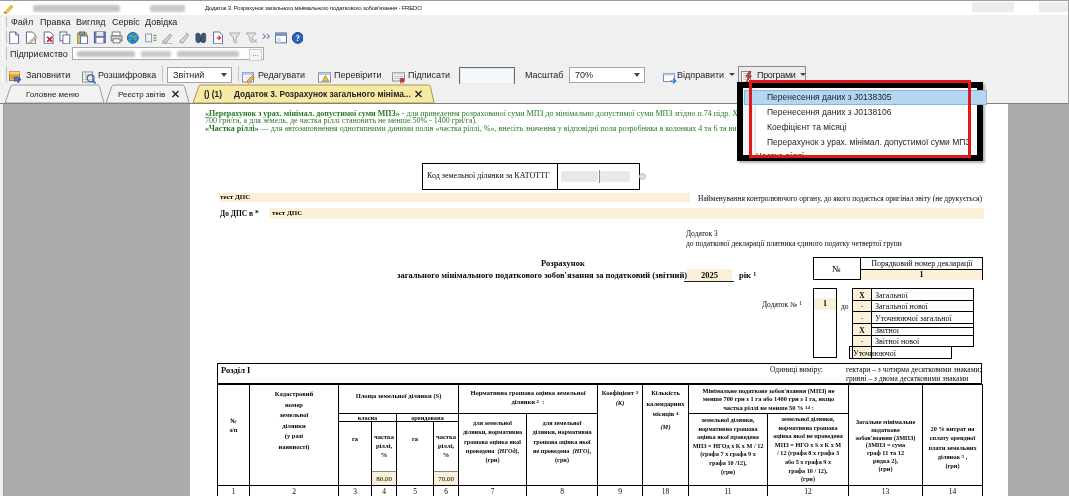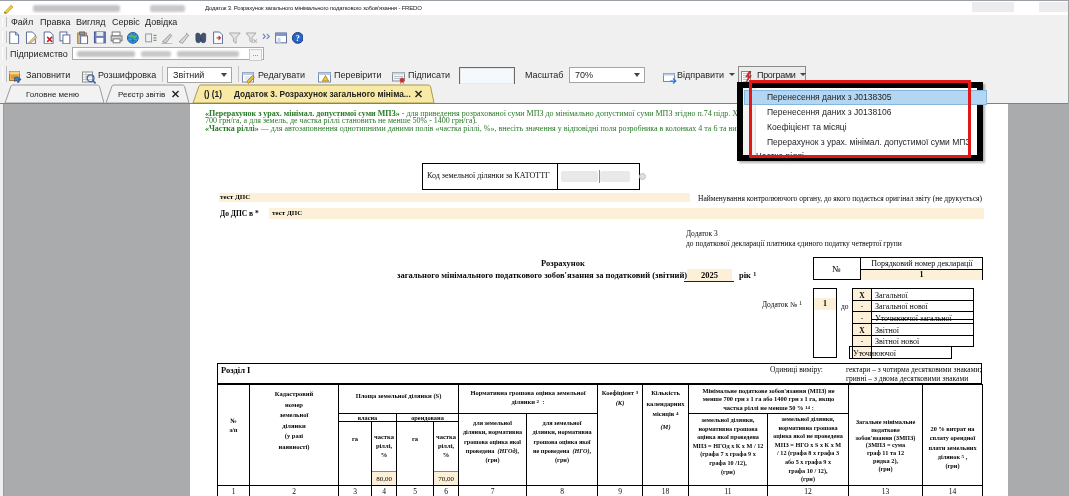--- a/index.html
+++ b/index.html
@@ -302,21 +302,21 @@
 
     <div class="cell beige" style="left:662px;top:184.00px;width:20px;height:12.67px;text-align:center;">
         <div class="ser" style="font-size:7.5px;font-weight:bold;margin-top:1.5px;">X</div>
       </div>
     <div class="cell" style="left:681px;top:184.00px;width:103px;height:12.67px;">
         <div class="ser" style="font-size:8px;margin:1.5px 0 0 3px;white-space:nowrap;">Загальної</div>
       </div>
     <div class="cell beige" style="left:662px;top:195.67px;width:20px;height:12.67px;text-align:center;">
         <div class="ser" style="font-size:7.5px;font-weight:bold;margin-top:1.5px;">-</div>
       </div>
-    <div class="cell" style="left:681px;top:195.67px;width:103px;height:20px;">
+    <div class="cell" style="left:681px;top:195.67px;width:103px;height:28px;">
         <div class="ser" style="font-size:8px;margin:1.5px 0 0 3px;white-space:nowrap;">Загальної нової</div>
       </div>
     <div class="cell beige" style="left:662px;top:207.33px;width:20px;height:12.67px;text-align:center;">
         <div class="ser" style="font-size:7.5px;font-weight:bold;margin-top:1.5px;">-</div>
       </div>
     <div class="cell" style="left:681px;top:207.33px;width:103px;height:12.67px;">
         <div class="ser" style="font-size:8px;margin:1.5px 0 0 3px;white-space:nowrap;">Уточнюючої загальної</div>
       </div>
     <div class="cell beige" style="left:662px;top:219.00px;width:20px;height:12.67px;text-align:center;">
         <div class="ser" style="font-size:7.5px;font-weight:bold;margin-top:1.5px;">X</div>

